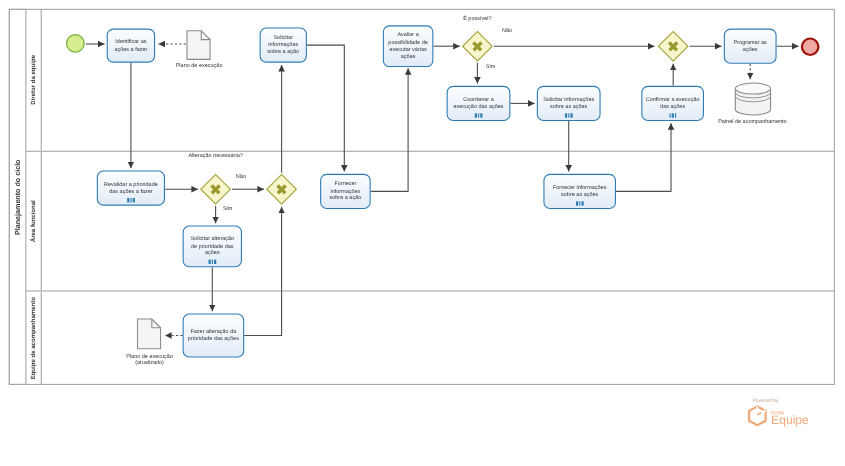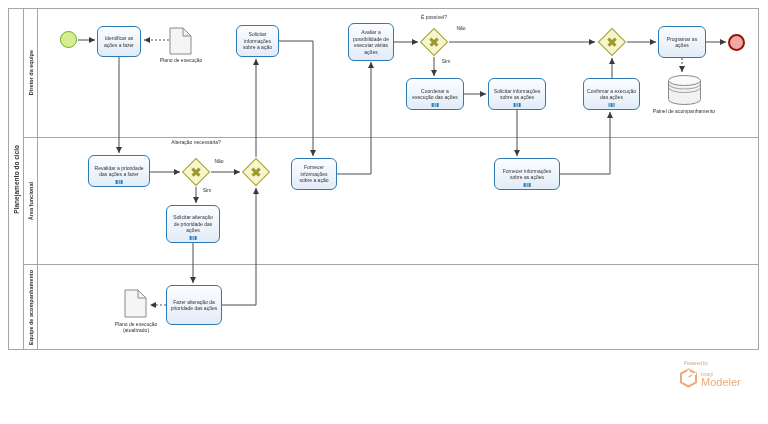--- a/index.html
+++ b/index.html
@@ -218,18 +218,18 @@
   <div class="logo">
     <div class="powered">Powered by</div>
     <div class="logo-row">
       <svg width="19" height="20" viewBox="0 0 19 20">
         <path d="M9.5,1.5 L17,5.5 V14.5 L9.5,18.5 L2,14.5 V5.5 Z" fill="none" stroke="#f0a875" stroke-width="2"></path>
         <path d="M9.5,1.5 L9.5,9 L17,5.5" fill="none" stroke="#ffffff" stroke-width="2"></path>
         <path d="M9.5,9 L13,7.2" fill="none" stroke="#f0a875" stroke-width="1.4"></path>
       </svg>
       <div class="brandcol">
         <span class="brand">bizagi</span>
-        <span class="product">Modeler</span>
+        <span class="product">Equipe</span>
       </div>
     </div>
   </div>
 
 </div>
 
 </body></html>

